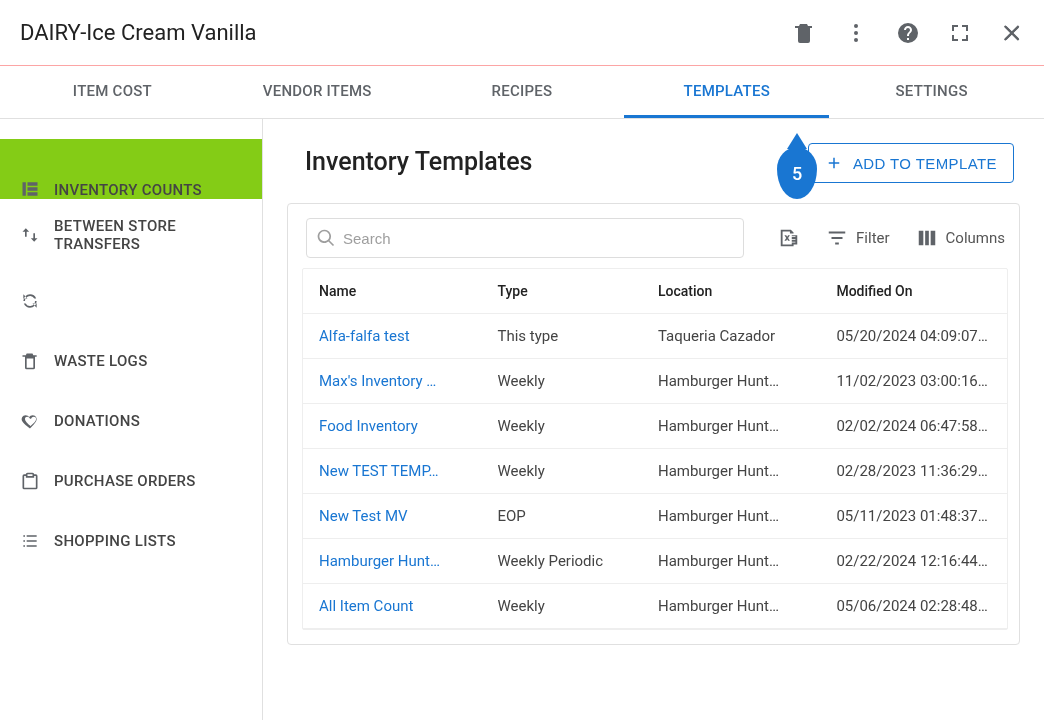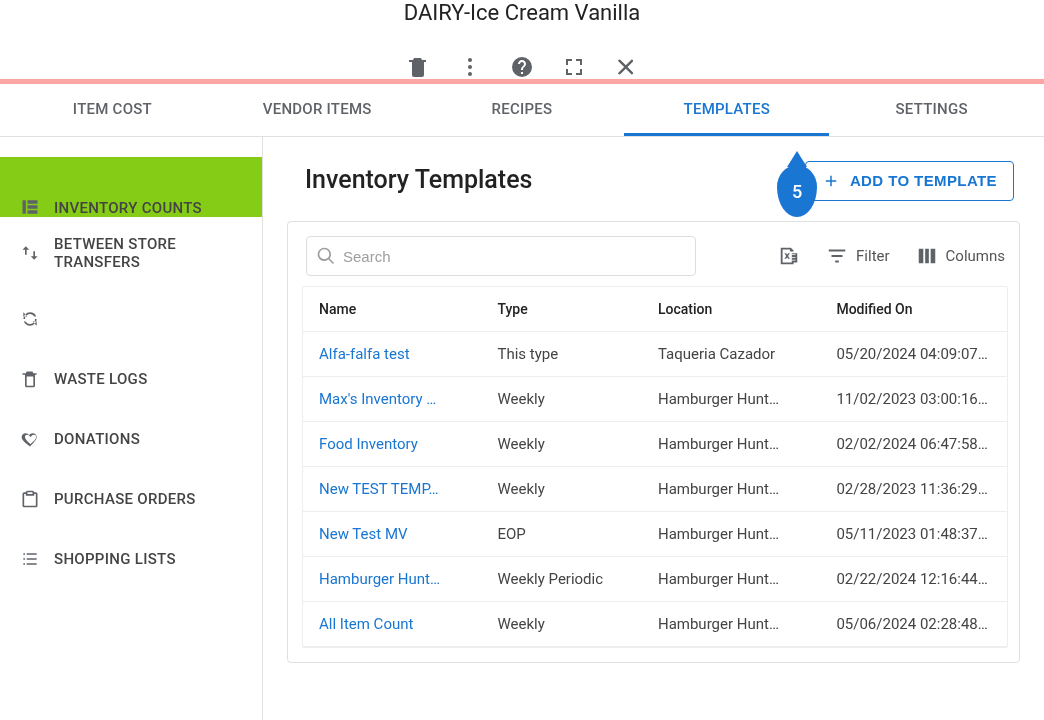--- a/index.html
+++ b/index.html
@@ -1,38 +1,38 @@
 <!DOCTYPE html>
 <html><head>
 <meta charset="utf-8">
 <style>
 * { box-sizing: border-box; margin: 0; padding: 0; }
 body { font-family: -apple-system, BlinkMacSystemFont, "Segoe UI", Roboto, Arial, sans-serif; color: #222; background: #fff; width: 1044px; height: 720px; overflow: hidden; }
-.header { display: flex; align-items: center; justify-content: space-between; padding: 0 20px; height: 84px; border-bottom: 5px solid #fca5a5; flex-direction: column; }
+.header { display: flex; align-items: center; justify-content: space-between; padding: 0 20px; height: 66px; border-bottom: 1px solid #fca5a5; }
 .header-title { font-size: 22px; font-weight: 400; color: #222; }
 .header-icons { display: flex; align-items: center; gap: 28px; }
 .header-icons .icon { width: 24px; height: 24px; fill: #5f6368; cursor: pointer; }
 .tabs { display: flex; border-bottom: 1px solid #e0e0e0; padding: 0 10px; }
 .tab { padding: 0 20px; height: 52px; display: flex; align-items: center; font-size: 15px; font-weight: 500; color: #5f6368; letter-spacing: 0.25px; cursor: pointer; border-bottom: 3px solid transparent; flex: 1; justify-content: center; }
 .tab.active { color: #1976d2; border-bottom-color: #1976d2; }
 .layout { display: flex; height: calc(720px - 66px - 52px); }
 .sidebar { width: 263px; border-right: 1px solid #e0e0e0; padding-top: 20px; background: #fff; }
 .sidebar-item { display: flex; align-items: center; padding: 0 20px; min-height: 60px; gap: 14px; cursor: pointer; color: #444; font-size: 15px; font-weight: 500; letter-spacing: 0.3px; text-align: left; }
 .sidebar-item.multiline { padding: 18px 20px; justify-content: center; }
 .sidebar-item.active { background: #84cc16; align-items: flex-end; }
 .sidebar-item .s-icon { width: 20px; height: 20px; fill: #5f6368; flex-shrink: 0; }
 .sidebar-item .label { flex: 1; }
 .main { flex: 1; padding: 24px; overflow: auto; }
 .panel { border: 1px solid #e0e0e0; border-radius: 4px; background: #fff; }
 .panel-top { display: flex; justify-content: space-between; align-items: flex-start; padding: 0 0 10px 0; margin-bottom: 10px; position: relative; }
 .panel-title { font-size: 25px; font-weight: 500; color: #222; padding: 4px 0 0 18px; }
-.add-btn { border: 1px solid #1976d2; background: #fff; color: #1976d2; font-size: 15px; font-weight: 700; letter-spacing: 0.4px; padding: 10px 16px; border-radius: 4px; display: flex; align-items: flex-start; gap: 10px; cursor: pointer; margin: 0 6px 0 0; }
+.add-btn { border: 1px solid #1976d2; background: #fff; color: #1976d2; font-size: 15px; font-weight: 400; letter-spacing: 0.4px; padding: 10px 16px; border-radius: 4px; display: flex; align-items: flex-end; gap: 10px; cursor: pointer; margin: 0 6px 0 0; }
 .add-btn svg { width: 18px; height: 18px; fill: #1976d2; }
 .toolbar { display: flex; justify-content: space-between; align-items: center; padding: 0 14px 10px 18px; }
-.search-wrap { position: relative; width: 390px; }
+.search-wrap { position: relative; width: 438px; }
 .search-wrap input { width: 100%; height: 40px; border: 1px solid #ddd; border-radius: 4px; padding: 0 12px 0 36px; font-size: 15px; color: #555; }
 .search-wrap input::placeholder { color: #9e9e9e; }
 .search-wrap .sicon { position: absolute; left: 10px; top: 10px; width: 20px; height: 20px; fill: #9e9e9e; }
 .toolbar-right { display: flex; align-items: center; gap: 26px; color: #555; font-size: 15px; }
 .toolbar-right .titem { display: flex; align-items: center; gap: 8px; cursor: pointer; }
 .toolbar-right svg { width: 22px; height: 22px; fill: #5f6368; }
 .table-wrap { border: 1px solid #eee; margin: 0 11px 14px 14px; border-radius: 2px; }
 table { width: 100%; border-collapse: collapse; }
 th { text-align: left; font-size: 14px; font-weight: 500; color: #222; padding: 14px 16px; border-bottom: 1px solid #eee; }
 td { font-size: 15px; color: #444; padding: 13px 16px; border-bottom: 1px solid #eee; white-space: nowrap; overflow: hidden; text-overflow: ellipsis; max-width: 160px; }

